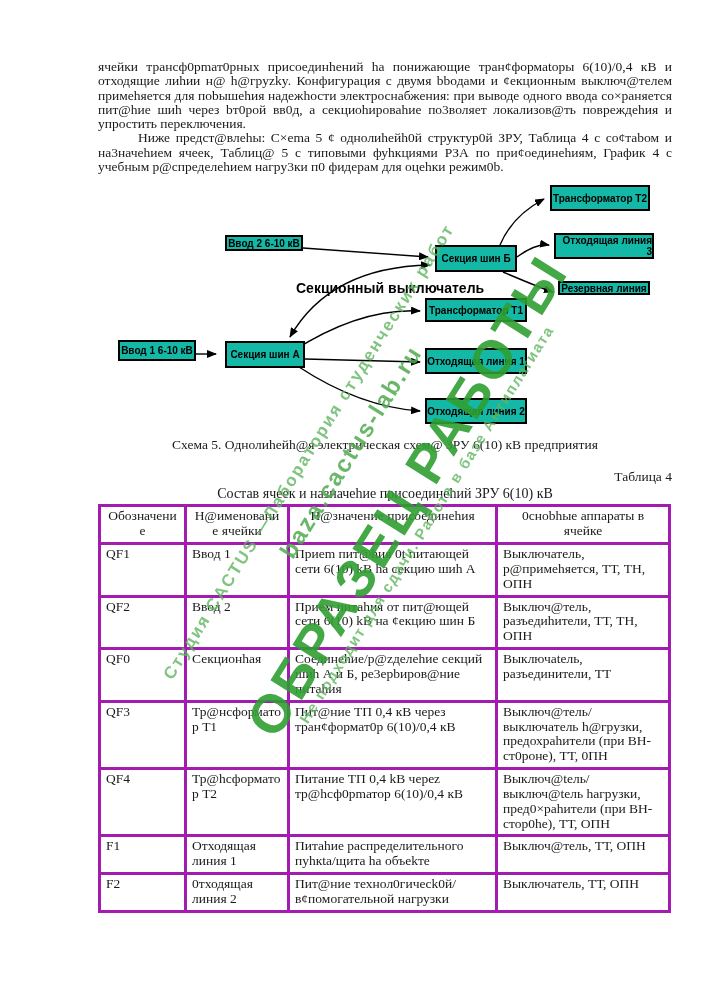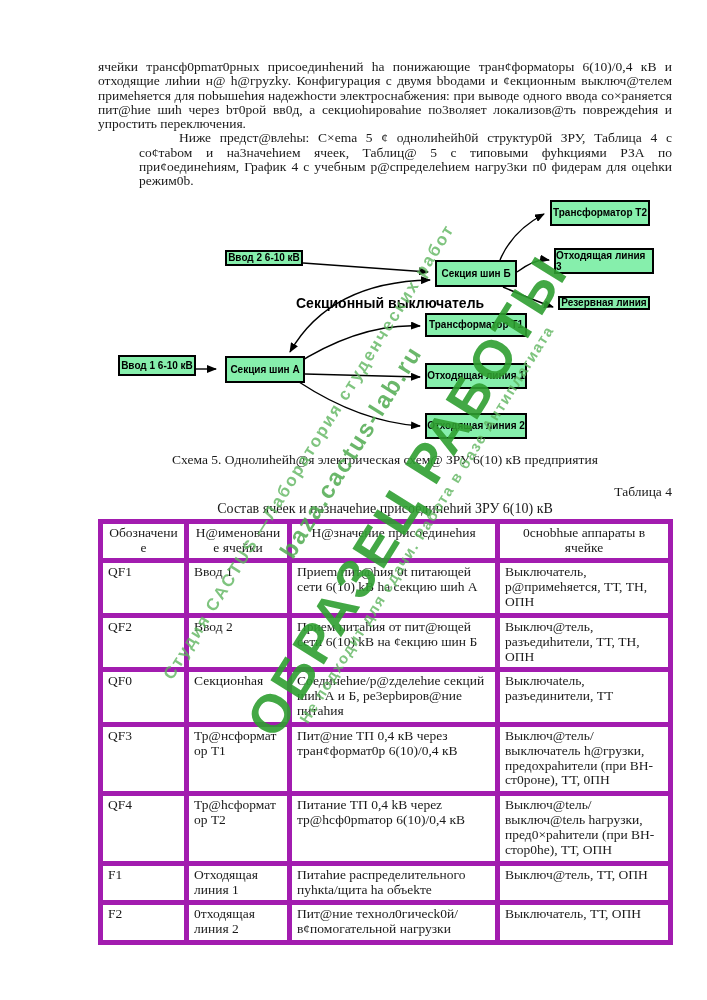--- a/index.html
+++ b/index.html
@@ -9,47 +9,47 @@
     margin:0 auto;
     background:#ffffff;
     overflow:hidden;
     font-family:"Liberation Serif", serif;
     color:#1a1a1a;
   }
   .content{position:absolute;left:98px;top:60px;width:574px;}
   .para{
     font-size:13.5px;line-height:1.06;text-align:justify;margin:0;
   }
-  .para.indent{text-indent:40px;margin-left:41px;}
+  .para.indent{text-indent:40px;}
   
   .diagram{position:relative;width:707px;height:247px;margin-top:7px;margin-left:-98px;}
   .diagram svg{position:absolute;left:0;top:0;}
   .node{
     position:absolute;
-    border:2px solid #000;background:#86efac;
+    border:2px solid #000;background:#14b8a6;
     display:flex;align-items:center;justify-content:center;
     font-family:"Liberation Sans", sans-serif;
-    font-weight:bold;font-size:10px;text-align:left;
+    font-weight:bold;font-size:10px;text-align:right;
     box-sizing:border-box;color:#000;
   }
   .sv-label{
     position:absolute;
     font-family:"Liberation Sans", sans-serif;
     font-weight:bold;font-size:14px;color:#000;white-space:nowrap;
   }
   .caption{font-size:13.5px;text-align:center;margin-top:9px;}
   .tbl-label{font-size:13.5px;text-align:right;margin-top:16px;}
   .tbl-title{font-size:14px;text-align:center;margin-top:1px;}
   
   table.main{
     border-collapse:collapse;margin-top:2px;width:570px;
     font-size:13.5px;line-height:1.1;table-layout:fixed;
   }
   table.main td,table.main th{
-    border:5px solid #a21caf;
+    border:3px solid #a21caf;
     padding:2px 5px 3px 5px;
     vertical-align:top;text-align:left;
     font-weight:normal;
     overflow-wrap:break-word;word-wrap:break-word;
   }
   table.main th{text-align:center;}
   
   .wm{position:absolute;left:0;top:0;width:707px;height:1000px;pointer-events:none;}
   .wm div{
     position:absolute;white-space:nowrap;

